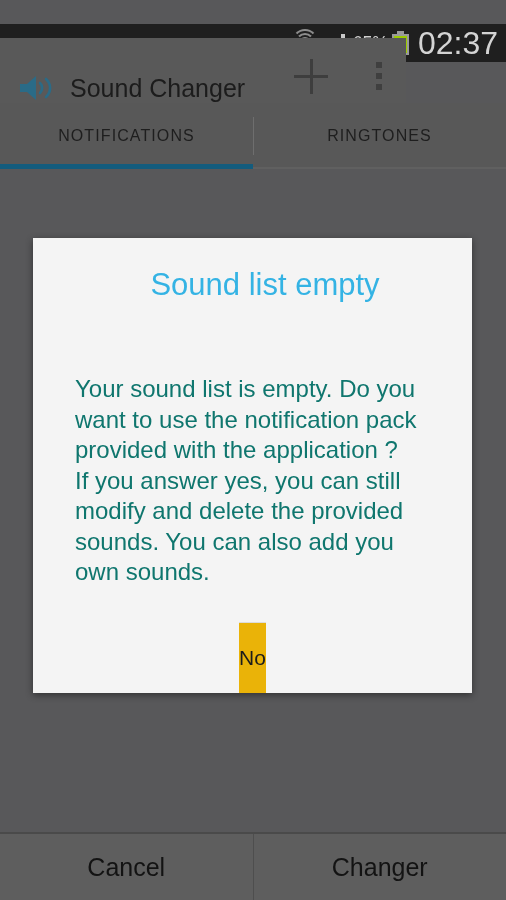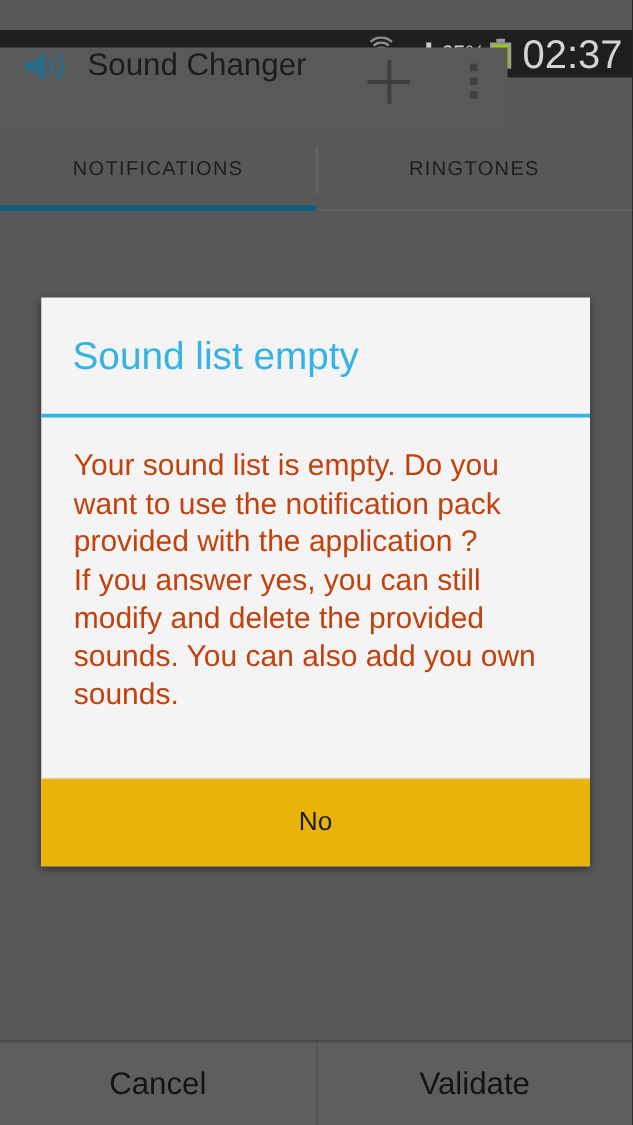--- a/index.html
+++ b/index.html
@@ -123,21 +123,21 @@
     line-height: 1;
   }
 
   
   #action-bar {
     position: absolute;
     left: 0; top: 38px;
     width: 406px; height: 65px;
     background: #595959;
     display: flex;
-    align-items: flex-start;
+    align-items: flex-end;
     box-sizing: border-box;
   }
   #app-icon {
     position: relative;
     width: 44px; height: 30px;
     margin-left: 16px;
     flex: none;
   }
   #app-title {
     color: #1c1c1c;
@@ -230,20 +230,21 @@
   
   #dialog {
     position: absolute;
     left: 33px; top: 238px;
     width: 439px; height: 455px;
     background: #f4f4f4;
     box-shadow: 0 2px 7px rgba(0,0,0,0.45);
     box-sizing: border-box;
     display: flex;
     flex-direction: column;
+    align-items: center;
   }
   #dialog-title-area {
     height: 93px;
     flex: none;
     display: flex;
     align-items: center;
     padding-left: 25px;
     box-sizing: border-box;
   }
   #dialog-title {
@@ -256,24 +257,24 @@
     height: 3px;
     flex: none;
     background: #34b3e4;
   }
   #dialog-body {
     flex: 1 1 auto;
     padding: 24px 26px 10px 26px;
     box-sizing: border-box;
   }
   #dialog-message {
-    color: #c2410c;
+    color: #0f766e;
     font-size: 24px;
     line-height: 30.5px;
-    margin: 0;
+    margin: 16px;
     white-space: pre-line;
   }
   #dialog-buttons {
     flex: none;
     height: 70px;
     display: flex;
     border-top: 1px solid #dcdcdc;
   }
   .dialog-button {
     flex: 1 1 0;
@@ -405,17 +406,17 @@
         <span>No</span>
       </div>
     </div>
   </div>
 
   <div id="bottom-bar">
     <div class="bottom-button">
       <span>Cancel</span>
     </div>
     <div class="bottom-button">
-      <span>Validate</span>
+      <span>Changer</span>
     </div>
   </div>
 
 </div>
 
 </body></html>

